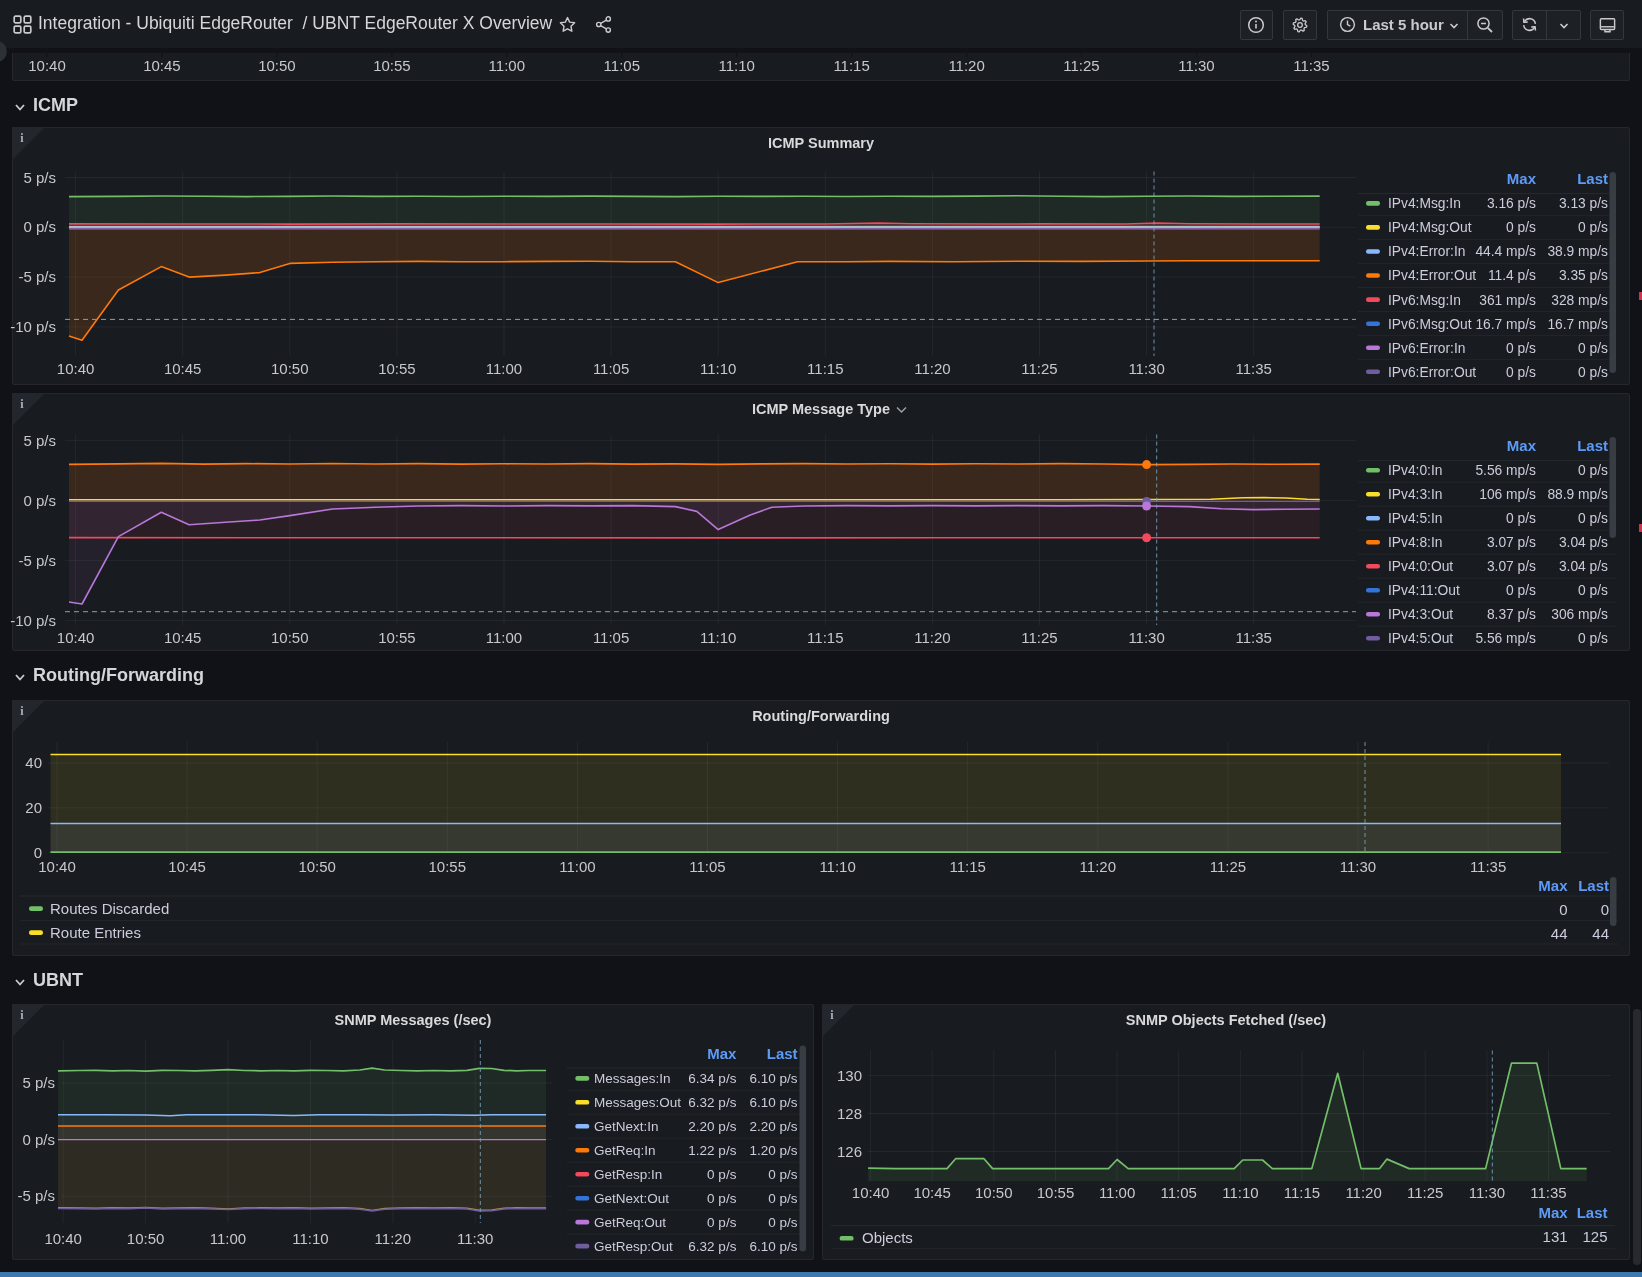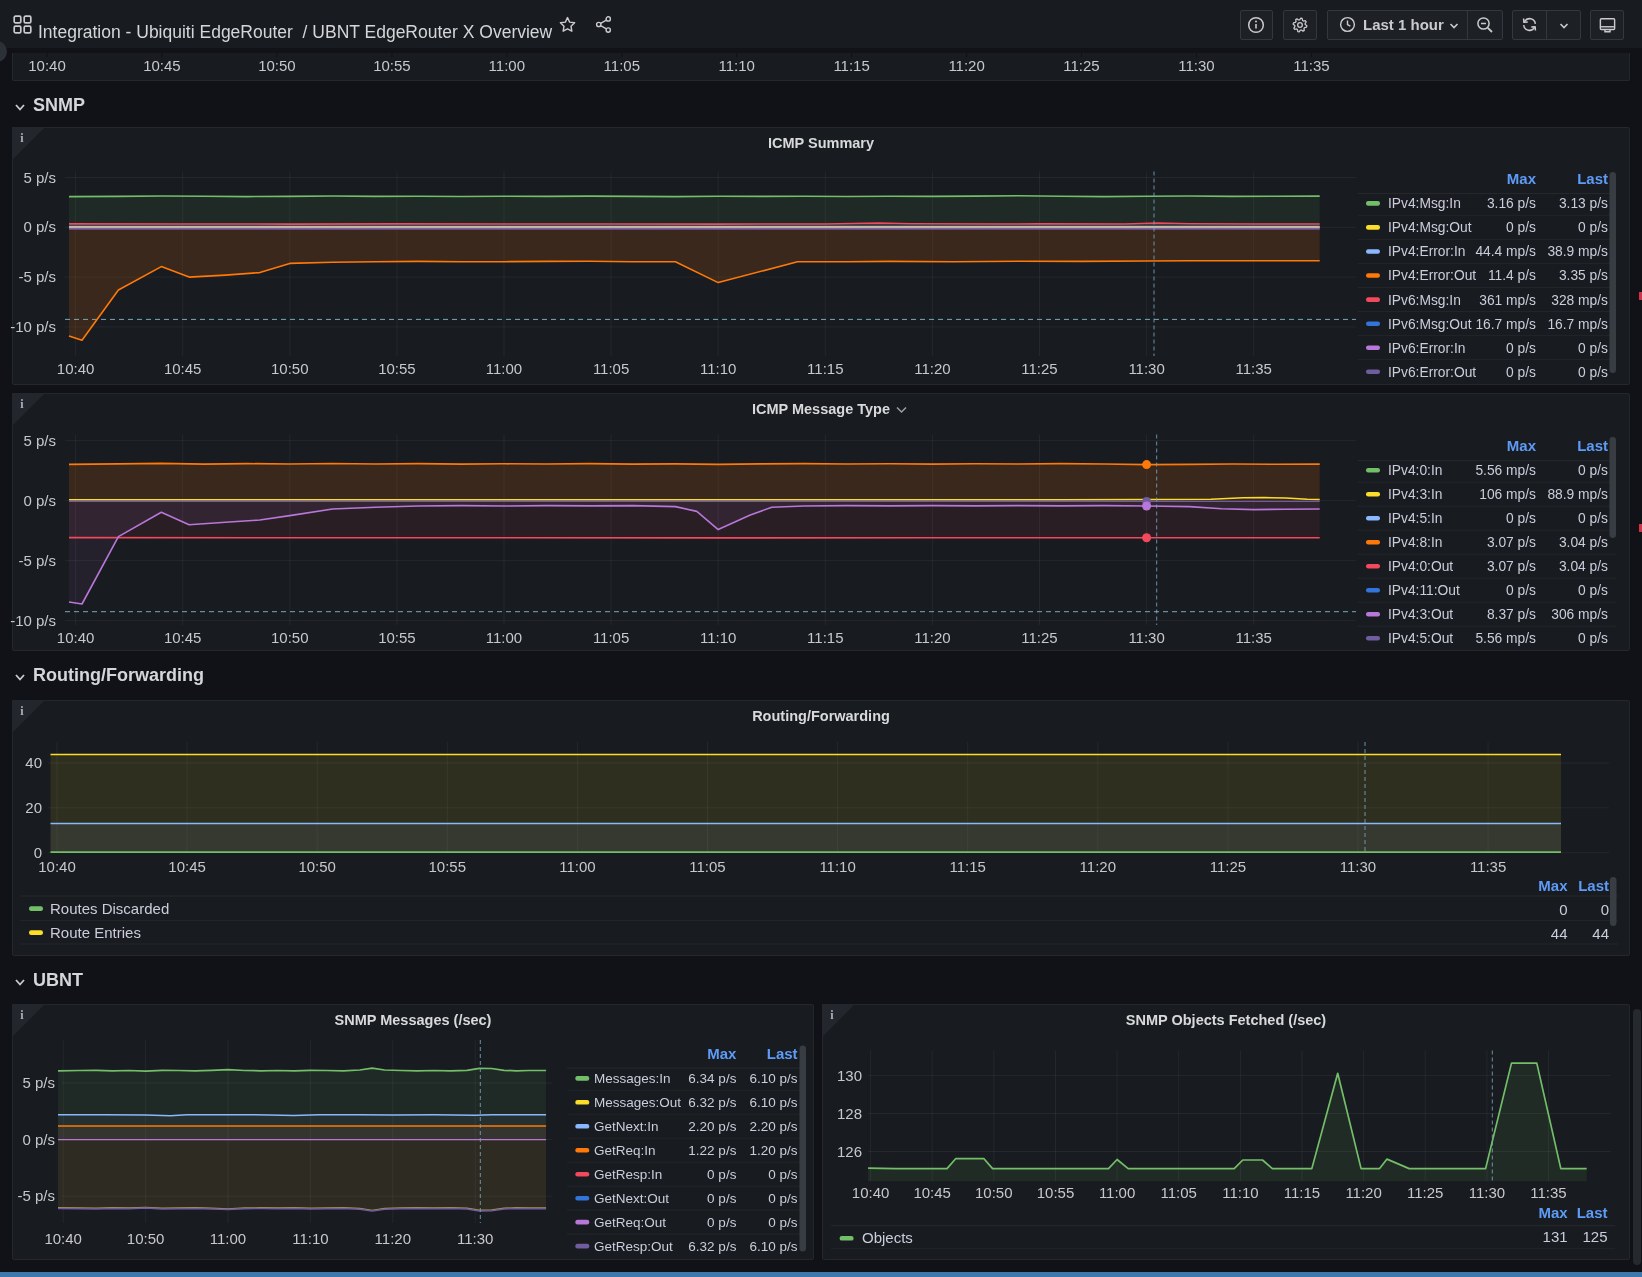--- a/index.html
+++ b/index.html
@@ -11,21 +11,21 @@
 
 <div class="abs" style="left:0;top:0;width:1642px;height:48px;background:#181b1f;"></div>
 <svg class="abs" style="left:13px;top:15px" width="20" height="20" viewBox="0 0 20 20">
 <g fill="none" stroke="#c9cacd" stroke-width="1.7">
 <rect x="1.2" y="1.2" width="6.6" height="6.6" rx="1.4"></rect>
 <rect x="11.2" y="1.2" width="6.6" height="6.6" rx="1.4"></rect>
 <rect x="1.2" y="11.2" width="6.6" height="6.6" rx="1.4"></rect>
 <rect x="11.2" y="11.2" width="6.6" height="6.6" rx="1.4"></rect>
 </g>
   </svg>
-<div class="abs" style="left:38px;top:13px;font-size:17.5px;color:#d5d6d9;white-space:pre;margin-top:9px;">Integration - Ubiquiti EdgeRouter  / UBNT EdgeRouter X Overview</div>
+<div class="abs" style="left:38px;top:13px;font-size:17.5px;color:#d5d6d9;white-space:pre;">Integration - Ubiquiti EdgeRouter  / UBNT EdgeRouter X Overview</div>
 <svg class="abs" style="left:558px;top:15px" width="19" height="19" viewBox="0 0 24 24">
 <path d="M12 3.2 L14.7 9 L21 9.8 L16.4 14.2 L17.5 20.5 L12 17.4 L6.5 20.5 L7.6 14.2 L3 9.8 L9.3 9 Z" fill="none" stroke="#c9cacd" stroke-width="1.8" stroke-linejoin="round"></path>
   </svg>
 <svg class="abs" style="left:594px;top:15px" width="19" height="19" viewBox="0 0 24 24">
 <g fill="none" stroke="#c9cacd" stroke-width="1.8">
 <circle cx="18" cy="5" r="2.7"></circle>
       <circle cx="6" cy="12" r="2.7"></circle>
       <circle cx="18" cy="19" r="2.7"></circle>
 <line x1="8.4" y1="10.6" x2="15.6" y2="6.4"></line>
       <line x1="8.4" y1="13.4" x2="15.6" y2="17.6"></line>
@@ -44,21 +44,21 @@
 <circle cx="9" cy="5.4" r="1" fill="#c9cacd"></circle>
   </svg>
 <svg class="abs" style="left:1291px;top:16px" width="18" height="18" viewBox="0 0 24 24">
 <path fill="none" stroke="#c9cacd" stroke-width="1.7" stroke-linejoin="round" d="M13.10 2.87 L14.86 3.26 L15.43 5.90 L16.56 6.69 L19.24 6.32 L20.21 7.84 L18.74 10.11 L18.98 11.47 L21.13 13.10 L20.74 14.86 L18.10 15.43 L17.31 16.56 L17.68 19.24 L16.16 20.21 L13.89 18.74 L12.53 18.98 L10.90 21.13 L9.14 20.74 L8.57 18.10 L7.44 17.31 L4.76 17.68 L3.79 16.16 L5.26 13.89 L5.02 12.53 L2.87 10.90 L3.26 9.14 L5.90 8.57 L6.69 7.44 L6.32 4.76 L7.84 3.79 L10.11 5.26 L11.47 5.02 L13.10 2.87 Z"></path>
 <circle cx="12" cy="12" r="3.1" fill="none" stroke="#c9cacd" stroke-width="1.7"></circle>
   </svg>
 <svg class="abs" style="left:1339px;top:16px" width="17" height="17" viewBox="0 0 18 18">
 <circle cx="9" cy="9" r="7.3" fill="none" stroke="#c9cacd" stroke-width="1.5"></circle>
 <path d="M9 4.8 V9 L12 10.8" fill="none" stroke="#c9cacd" stroke-width="1.5"></path>
   </svg>
-<div class="abs" style="left:1363px;top:16px;font-size:15px;font-weight:bold;color:#c9cacd;">Last 1 hour</div>
+<div class="abs" style="left:1363px;top:16px;font-size:15px;font-weight:bold;color:#c9cacd;">Last 5 hour</div>
 <svg class="abs" style="left:1448px;top:20px" width="12" height="12" viewBox="0 0 12 12">
 <path d="M2.5 4 L6 7.5 L9.5 4" fill="none" stroke="#c9cacd" stroke-width="1.6"></path>
   </svg>
 <svg class="abs" style="left:1476px;top:16px" width="18" height="18" viewBox="0 0 18 18">
 <circle cx="7.5" cy="7.5" r="5.6" fill="none" stroke="#c9cacd" stroke-width="1.5"></circle>
 <line x1="11.8" y1="11.8" x2="16" y2="16" stroke="#c9cacd" stroke-width="1.8"></line>
 <line x1="5" y1="7.5" x2="10" y2="7.5" stroke="#c9cacd" stroke-width="1.5"></line>
   </svg>
 <svg class="abs" style="left:1520px;top:15px" width="19" height="19" viewBox="0 0 24 24">
 <g fill="none" stroke="#c9cacd" stroke-width="1.9">
@@ -100,21 +100,21 @@
     <line x1="1069.5" y1="0" x2="1069.5" y2="4" stroke="#101116" stroke-width="1"></line>
     <text x="1069.5" y="17.5" text-anchor="middle" font-size="15" fill="#c7c8cc" font-weight="normal" font-family="Liberation Sans, sans-serif">11:25</text>
     <line x1="1184.5" y1="0" x2="1184.5" y2="4" stroke="#101116" stroke-width="1"></line>
     <text x="1184.5" y="17.5" text-anchor="middle" font-size="15" fill="#c7c8cc" font-weight="normal" font-family="Liberation Sans, sans-serif">11:30</text>
     <line x1="1299.5" y1="0" x2="1299.5" y2="4" stroke="#101116" stroke-width="1"></line>
     <text x="1299.5" y="17.5" text-anchor="middle" font-size="15" fill="#c7c8cc" font-weight="normal" font-family="Liberation Sans, sans-serif">11:35</text>
   </svg>
 <svg class="abs" style="left:13px;top:100px" width="14" height="14" viewBox="0 0 14 14">
 <path d="M3 5 L7 9.5 L11 5" fill="none" stroke="#c9cacd" stroke-width="1.8"></path>
   </svg>
-<div class="sect" style="left:33px;top:95px;">SNMP</div>
+<div class="sect" style="left:33px;top:95px;">ICMP</div>
 <svg class="abs" style="left:13px;top:670px" width="14" height="14" viewBox="0 0 14 14">
 <path d="M3 5 L7 9.5 L11 5" fill="none" stroke="#c9cacd" stroke-width="1.8"></path>
   </svg>
 <div class="sect" style="left:33px;top:665px;">Routing/Forwarding</div>
 <svg class="abs" style="left:13px;top:975px" width="14" height="14" viewBox="0 0 14 14">
 <path d="M3 5 L7 9.5 L11 5" fill="none" stroke="#c9cacd" stroke-width="1.8"></path>
   </svg>
 <div class="sect" style="left:33px;top:970px;">UBNT</div>
 <div class="panel" style="left:12px;top:127px;width:1618px;height:258px;"></div>
 <svg class="abs" style="left:12px;top:127px" width="1618" height="258" viewBox="0 0 1618 258">

